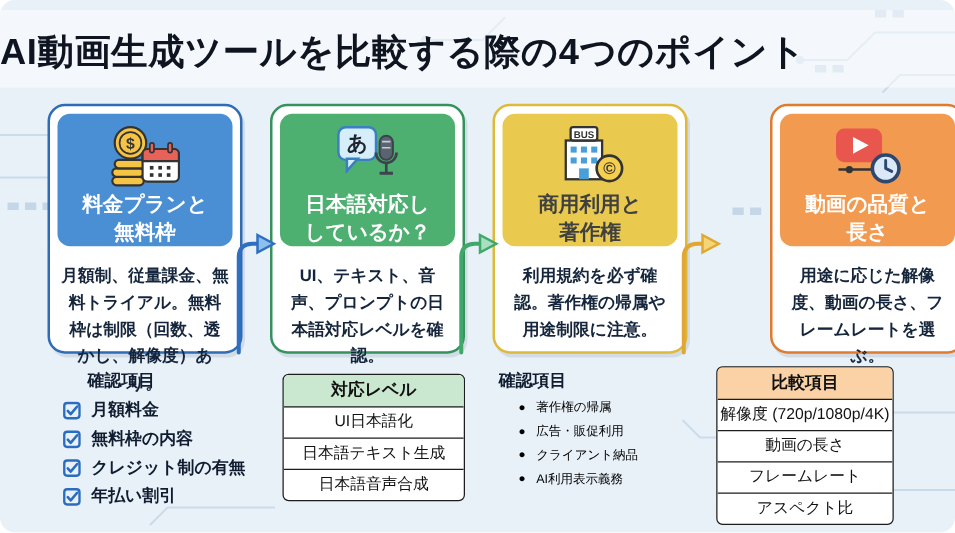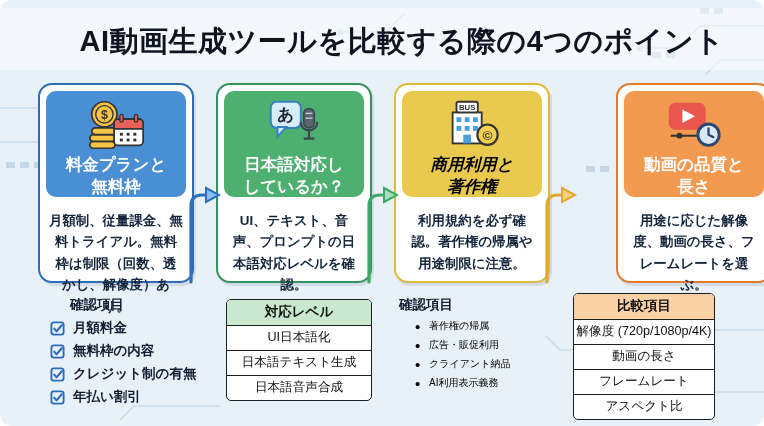--- a/index.html
+++ b/index.html
@@ -1,29 +1,29 @@
 <!DOCTYPE html>
 <html lang="ja"><head>
 <meta charset="utf-8">
 <style>
   html,body{margin:0;padding:0;background:#fff;}
   body{font-family:"Liberation Sans","DejaVu Sans",sans-serif;}
   .stage{position:relative;width:764px;height:426px;background:#e9f1f8;border-radius:12px;overflow:hidden;}
   .bg-circuit{position:absolute;inset:0;pointer-events:none;}
   .title-band{position:absolute;left:0;right:0;top:8px;height:62px;background:rgba(255,255,255,.5);}
-  .main-title{position:absolute;left:0;right:0;top:22px;text-align:center;font-size:29px;font-weight:900;color:#0e1420;letter-spacing:.5px;margin:0;padding-left:40px;}
+  .main-title{position:absolute;left:0;right:0;top:22px;text-align:left;font-size:29px;font-weight:900;color:#0e1420;letter-spacing:.5px;margin:0;}
   
   .card{position:absolute;top:83px;width:156px;height:200px;background:#fff;border:2.5px solid;border-radius:14px;box-shadow:2px 3px 0 rgba(40,70,110,.12);box-sizing:border-box;}
   .card-head{margin:6px;height:106px;border-radius:10px;display:flex;flex-direction:column;align-items:center;padding-top:5px;box-sizing:border-box;}
   .card-icon{height:58px;display:flex;align-items:center;}
   .card-title{font-size:16.5px;font-weight:800;line-height:1.3;text-align:center;color:#fff;margin-top:1px;}
   .card-desc{padding:7px 9px 0 9px;font-size:13.4px;font-weight:700;line-height:1.6;color:#15263c;text-align:center;}
   .c1{left:38px;border-color:#2e6cb5;} .c1 .card-head{background:#4a8fd3;}
   .c2{left:216px;border-color:#35925c;} .c2 .card-head{background:#4daf70;}
-  .c3{left:394px;border-color:#dfb93a;} .c3 .card-head{background:#e9c94e;} .c3 .card-title{color:#000000;font-style:italic;}
+  .c3{left:394px;border-color:#dfb93a;} .c3 .card-head{background:#e9c94e;} .c3 .card-title{color:#404040;}
   .c4{left:572px;border-color:#e07b2e;margin-left:44px;} .c4 .card-head{background:#f29a4f;}
   .arrow-svg{position:absolute;top:186px;width:42px;height:98px;}
   
   .checklist{position:absolute;left:42px;top:296px;width:170px;}
   .list-hdr{font-size:13.5px;font-weight:800;color:#101d30;margin:0 0 3px 28px;}
   .check-item{display:flex;align-items:center;gap:8px;margin:5px 0 5px 8px;font-size:13.5px;font-weight:700;color:#101d30;}
   .check-item svg{flex:0 0 auto;}
   .info-table{position:absolute;border:1.7px solid #1d1d1d;border-radius:5px;overflow:hidden;background:#fff;text-align:center;box-sizing:border-box;}
   .t-hdr{font-size:13.5px;font-weight:800;color:#111;padding:3px 0 4px 0;border-bottom:1.7px solid #1d1d1d;}
   .t-row{font-size:12.6px;font-weight:400;color:#111;padding:3px 2px 4px 2px;border-bottom:1.7px solid #1d1d1d;white-space:nowrap;}

